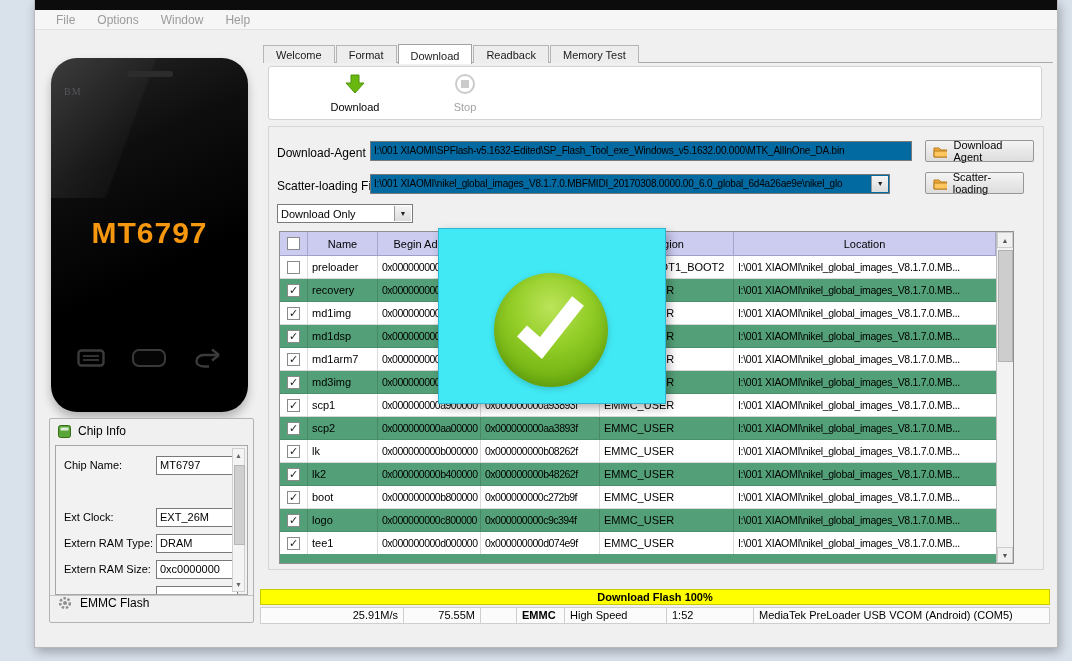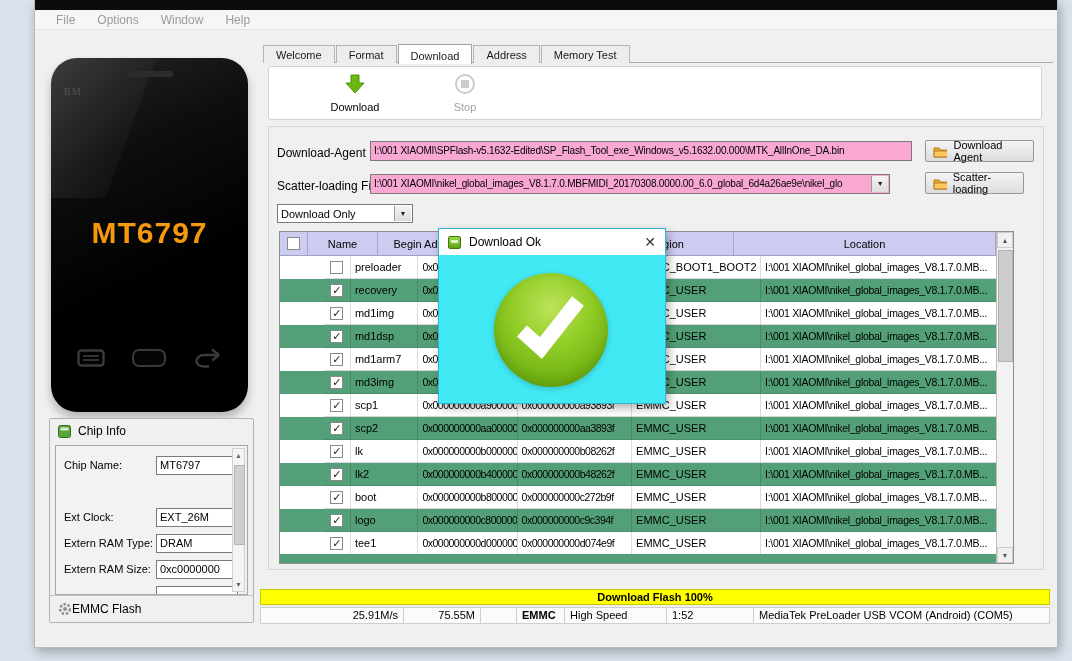--- a/index.html
+++ b/index.html
@@ -30,54 +30,54 @@
   .chip-content{position:absolute;left:5px;top:26px;width:193px;height:150px;border:1px solid #a7a7a7;
                 background:#f2f2f2;overflow:hidden;box-sizing:border-box;}
   .chip-field{position:absolute;left:0;width:100%;height:20px;}
   .chip-field .lbl{position:absolute;left:8px;top:3px;font-size:11px;}
   .chip-field .val{position:absolute;left:100px;top:0;width:74px;height:17px;background:#fff;border:1px solid #7a7a7a;
                    font-size:11px;line-height:17px;padding:0 3px;white-space:nowrap;overflow:hidden;}
   .mini-scroll{position:absolute;right:2px;top:2px;width:13px;height:144px;background:#f4f4f4;border:1px solid #d0d0d0;box-sizing:border-box;}
   .mini-scroll .arr{position:absolute;left:0;width:100%;height:13px;font-size:7px;color:#666;text-align:center;line-height:13px;}
   .mini-scroll .thumb{position:absolute;left:1px;width:9px;top:16px;height:78px;background:#cfcfcf;border:1px solid #b5b5b5;}
   .emmc-row{position:absolute;left:0;right:0;bottom:0;height:26px;border-top:1px solid #c3c3c3;
-            display:flex;align-items:center;padding-left:8px;font-size:12px;}
+            display:flex;align-items:flex-start;gap:8px;padding-left:8px;font-size:12px;}
 
   
   .tabs{position:absolute;left:228px;top:44px;height:19px;display:flex;align-items:flex-end;z-index:3;}
   .tab{font-size:11px;padding:3px 12px 2px;background:#ededed;border:1px solid #b5b5b5;border-bottom:none;
        margin-right:1px;color:#1a1a1a;}
   .tab.active{background:#fff;padding-top:5px;position:relative;top:1px;border-color:#a2a2a2;}
   .tabline{position:absolute;left:228px;top:62px;width:790px;height:1px;background:#ababab;z-index:2;}
 
   
   .toolbar{position:absolute;left:233px;top:66px;width:774px;height:54px;background:#fff;
            border:1px solid #d2d2d2;border-radius:3px;box-sizing:border-box;}
   .tool-btn{position:absolute;top:7px;width:84px;text-align:center;}
   .tool-btn .cap{font-size:11px;margin-top:3px;}
   .tool-btn.disabled .cap{color:#a3a3a3;}
   .stop-glyph{display:inline-block;width:16px;height:16px;border:2px solid #cbcbcb;border-radius:50%;position:relative;}
   .stop-glyph::after{content:"";position:absolute;left:4px;top:4px;width:8px;height:8px;background:#cbcbcb;}
 
   
   .groupbox{position:absolute;left:233px;top:126px;width:776px;height:444px;border:1px solid #d6d6d6;box-sizing:border-box;}
   .flabel{position:absolute;font-size:12px;white-space:nowrap;}
-  .tinput{position:absolute;background:#f9a8d4;border:1px solid #7a7a7a;font-size:10px;letter-spacing:-0.2px;
+  .tinput{position:absolute;background:#0369a1;border:1px solid #7a7a7a;font-size:10px;letter-spacing:-0.2px;
           line-height:18px;padding:0 3px;white-space:nowrap;overflow:hidden;box-sizing:border-box;}
   .combo-arrow{position:absolute;right:1px;top:1px;bottom:1px;width:16px;background:linear-gradient(#f4f4f4,#dcdcdc);
                border-left:1px solid #9a9a9a;font-size:7px;color:#222;display:flex;align-items:center;justify-content:center;}
   .fbtn{position:absolute;height:22px;background:linear-gradient(#f4f4f4,#dddddd);border:1px solid #979797;border-radius:2px;
         display:flex;align-items:center;gap:6px;padding:0 7px;font-size:11px;box-sizing:border-box;}
 
   
   .ptable{position:absolute;left:10px;top:104px;width:735px;height:333px;border:1px solid #8f8f8f;
           background:#fff;box-sizing:border-box;overflow:hidden;}
   .thead{display:flex;height:24px;background:#ccccf0;font-size:11px;}
   .thead .tc{justify-content:center;border-right:1px solid #a5a5cf;border-bottom:1px solid #9f9fc9;padding-left:0;text-align:center;}
-  .trow{display:flex;height:23px;background:#fff;font-size:11px;padding-left:44px;}
+  .trow{display:flex;height:23px;background:#fff;font-size:11px;}
   .trow.green{background:#53a078;}
   .tc{display:flex;align-items:center;border-right:1px solid rgba(0,0,0,.14);border-bottom:1px solid #d8d8d8;
       box-sizing:border-box;overflow:hidden;white-space:nowrap;height:100%;}
   .green .tc{border-bottom-color:rgba(0,0,0,.10);}
   .c-check{width:28px;justify-content:center;}
   .c-name{width:70px;padding-left:4px;}
   .c-begin{width:103px;padding-left:4px;font-size:10.5px;letter-spacing:-0.5px;}
   .c-end{width:119px;padding-left:4px;font-size:10.5px;letter-spacing:-0.5px;}
   .c-region{width:134px;padding-left:4px;}
   .c-loc{width:262px;padding-left:4px;font-size:10.5px;letter-spacing:-0.3px;border-right:none;}
@@ -183,21 +183,21 @@
           <circle cx="7" cy="7" r="2" fill="#8f8f8f"></circle>
         </svg>
         <span>EMMC Flash</span>
       </div>
     </div>
 
     <div class="tabs">
       <div class="tab">Welcome</div>
       <div class="tab">Format</div>
       <div class="tab active">Download</div>
-      <div class="tab">Address</div>
+      <div class="tab">Readback</div>
       <div class="tab">Memory Test</div>
     </div>
     <div class="tabline"></div>
 
     <div class="toolbar">
       <div class="tool-btn" style="left:44px;">
         <svg width="20" height="20">
           <polygon points="6,1 14,1 14,9 19,9 10,19 1,9 6,9" fill="#68b80f" stroke="#4c940a" stroke-width="1"></polygon>
         </svg>
         <div class="cap">Download</div>
@@ -384,25 +384,20 @@
         <div class="partial-row"></div>
         <div class="vscroll">
           <div class="arr" style="top:0;">▲</div>
           <div class="thumb"></div>
           <div class="arr" style="bottom:0;">▼</div>
         </div>
       </div>
     </div>
 
     <div class="dialog">
-      <div class="dialog-titlebar">
-        <span class="dlg-icon"></span>
-        <span class="dialog-title">Download Ok</span>
-        <span class="dialog-close">✕</span>
-      </div>
       <div class="big-circle">
         <svg width="114" height="114" viewBox="0 0 114 114">
           <path d="M28 58 L47 75 L84 28" fill="none" stroke="#ffffff" stroke-width="15" stroke-linecap="butt" stroke-linejoin="miter"></path>
         </svg>
       </div>
     </div>
 
     <div class="progress">Download Flash 100%</div>
     <div class="statusbar">
       <div class="scell s-right" style="width:143px;">25.91M/s</div>

